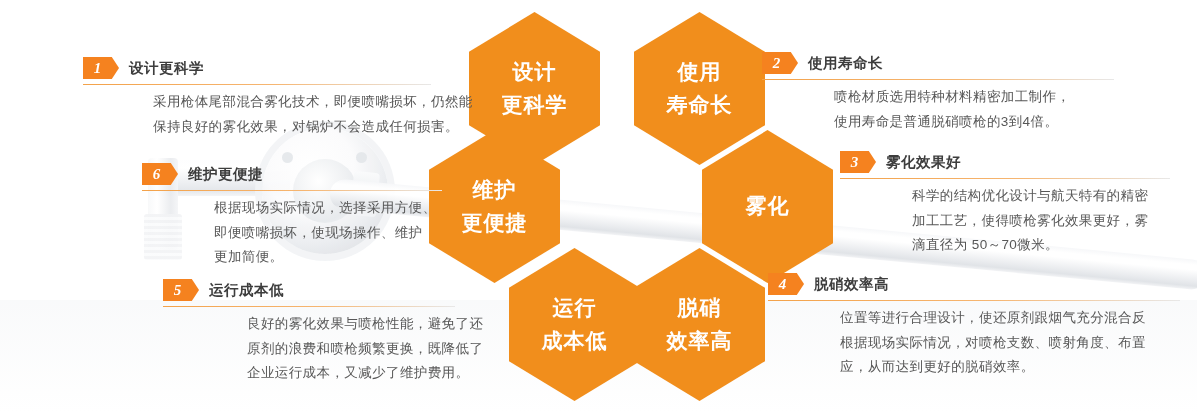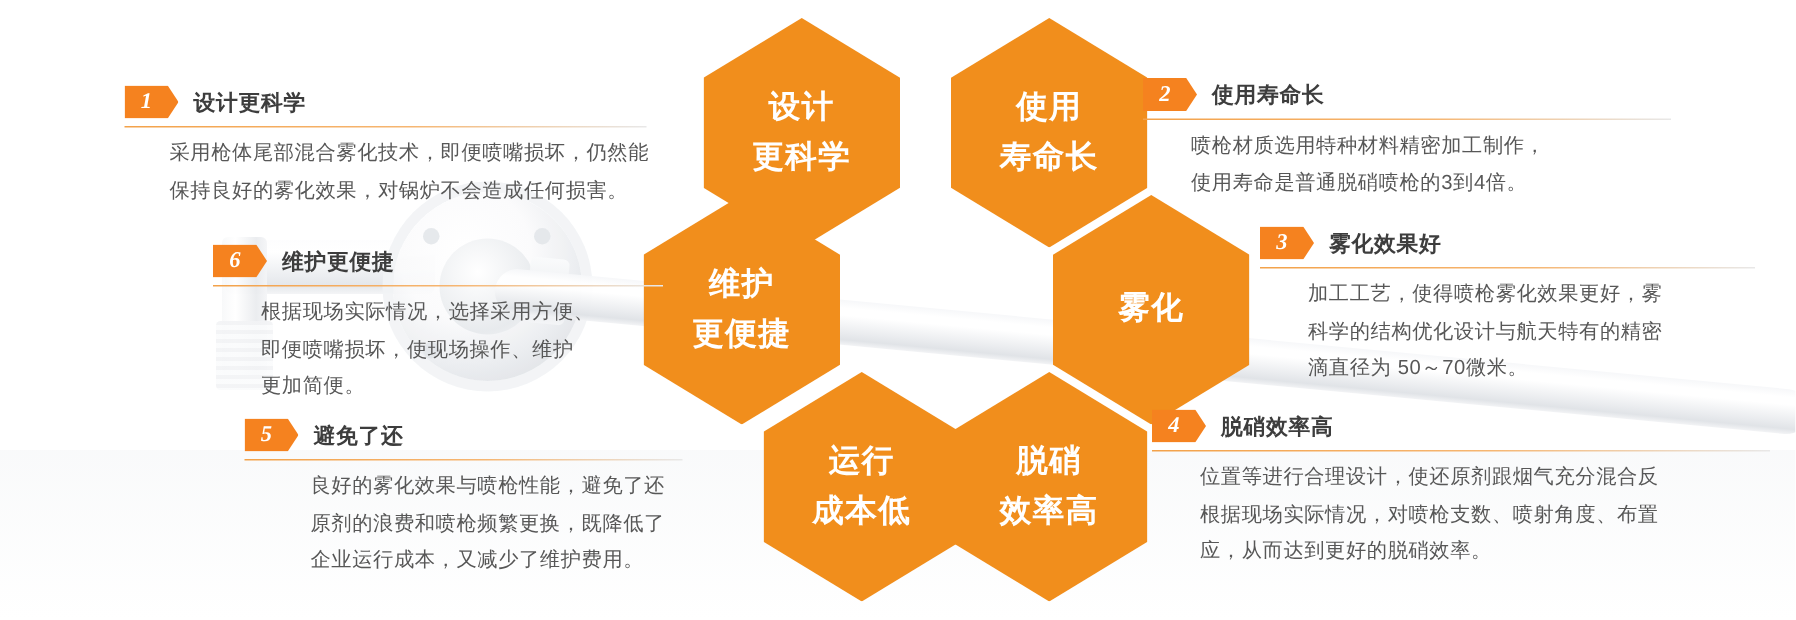--- a/index.html
+++ b/index.html
@@ -120,21 +120,21 @@
   }
   .rule {
     height: 1px; width: 100%;
     background: linear-gradient(90deg, #f3a24a 0%, #f6b672 55%, #e8e8e8 100%);
     margin-top: 4px; margin-bottom: 5px;
   }
   .b-body {
     font-size: 13.5px; color: #575757; line-height: 1.82;
     letter-spacing: .4px;
   }
-  .b-body p { white-space: nowrap; }
+  .b-body p { white-space: nowrap; margin-left: 40px; }
 
   
   .blk1 { left: 83px;  top: 56px;  width: 348px; }
   .blk1 .b-body { padding-left: 30px; }
   .blk6 { left: 142px; top: 162px; width: 300px; }
   .blk6 .b-body { padding-left: 32px; }
   .blk5 { left: 163px; top: 278px; width: 292px; }
   .blk5 .b-body { padding-left: 44px; }
 
   .blk2 { left: 762px; top: 51px;  width: 352px; }
@@ -209,21 +209,21 @@
     <div class="b-body">
       <p>根据现场实际情况，选择采用方便、</p>
       <p>即便喷嘴损坏，使现场操作、维护</p>
       <p>更加简便。</p>
     </div>
   </div>
 
   <div class="block blk5">
     <div class="block-head">
       <div class="badge">5</div>
-      <div class="b-title">避免了还</div>
+      <div class="b-title">运行成本低</div>
     </div>
     <div class="rule"></div>
     <div class="b-body">
       <p>良好的雾化效果与喷枪性能，避免了还</p>
       <p>原剂的浪费和喷枪频繁更换，既降低了</p>
       <p>企业运行成本，又减少了维护费用。</p>
     </div>
   </div>
 
   <div class="block blk2">
@@ -238,22 +238,22 @@
     </div>
   </div>
 
   <div class="block blk3">
     <div class="block-head">
       <div class="badge">3</div>
       <div class="b-title">雾化效果好</div>
     </div>
     <div class="rule"></div>
     <div class="b-body">
+      <p>科学的结构优化设计与航天特有的精密</p>
       <p>加工工艺，使得喷枪雾化效果更好，雾</p>
-      <p>科学的结构优化设计与航天特有的精密</p>
       <p>滴直径为 50～70微米。</p>
     </div>
   </div>
 
   <div class="block blk4">
     <div class="block-head">
       <div class="badge">4</div>
       <div class="b-title">脱硝效率高</div>
     </div>
     <div class="rule"></div>

